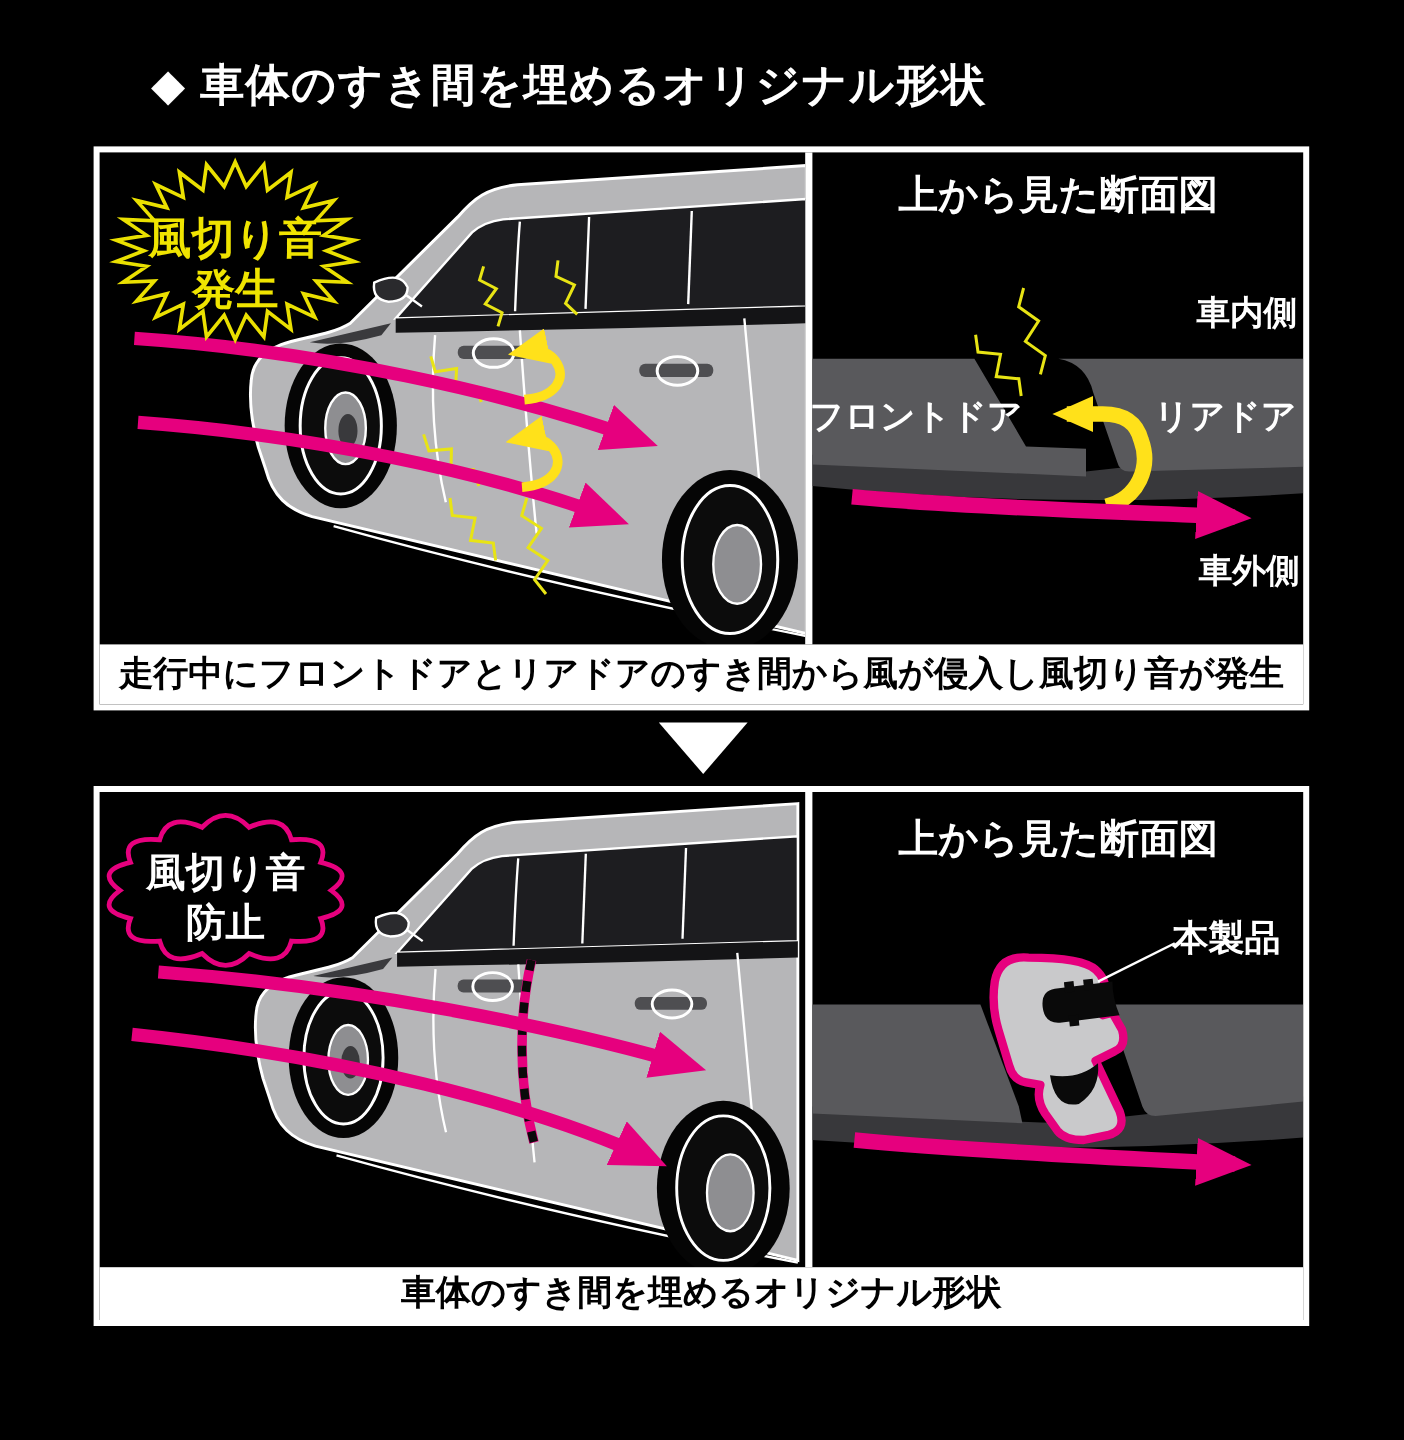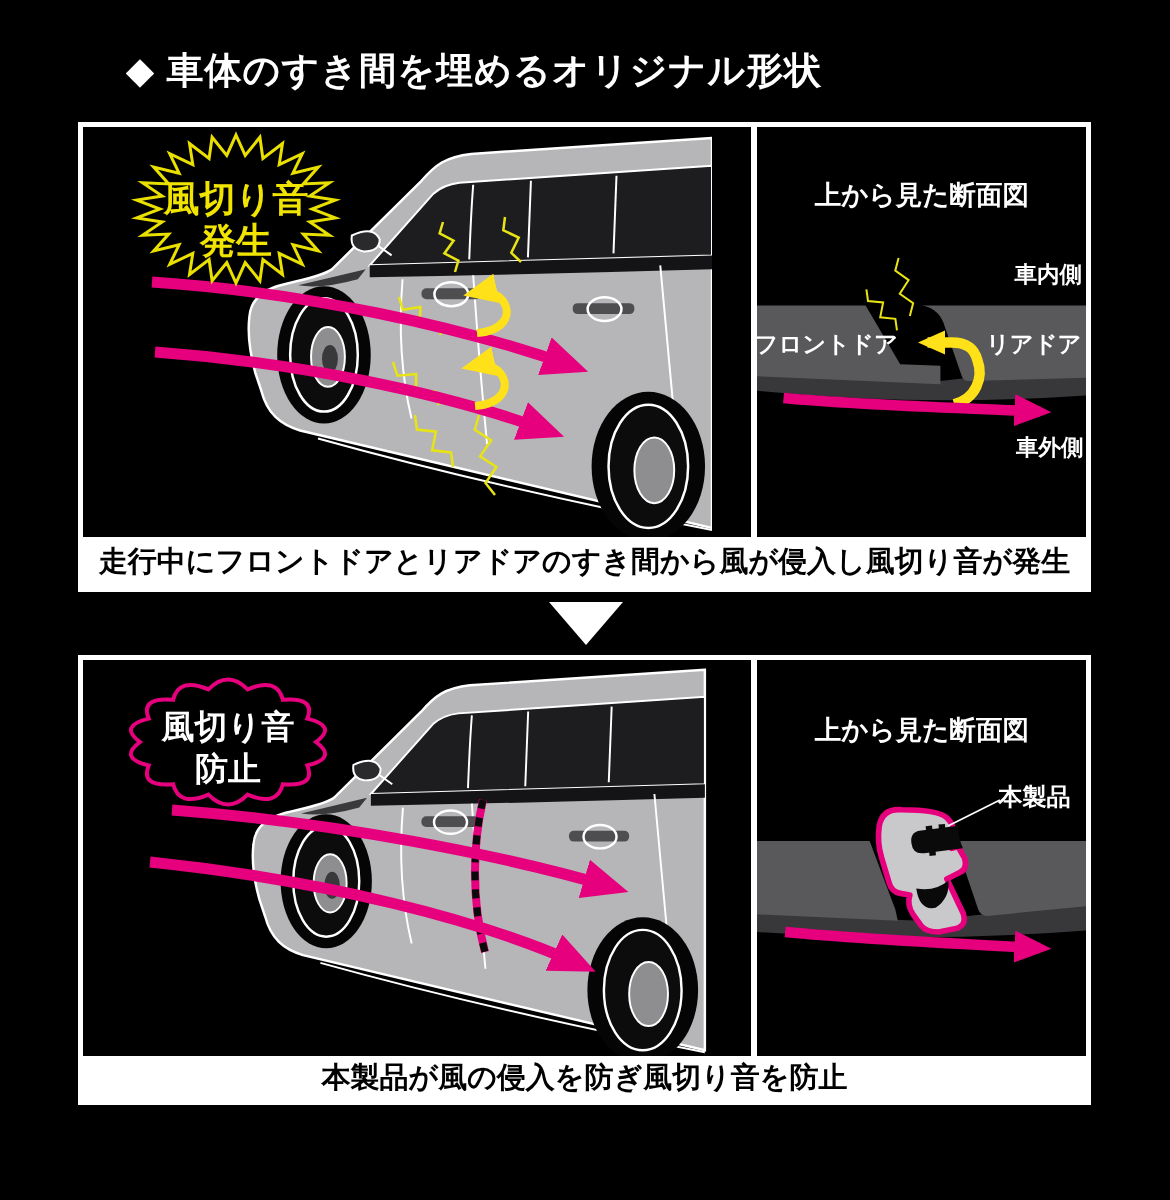--- a/index.html
+++ b/index.html
@@ -14,21 +14,21 @@
   }
   .panel{
     position:absolute;left:78px;width:1003px;
     border:5px solid #fff;background:#000;
   }
   #panel-top{top:122px;height:460px;}
   #panel-bottom{top:655px;height:440px;}
   .panel-body{position:relative;display:flex;}
   #panel-top .panel-body{height:410px;}
   #panel-bottom .panel-body{height:396px;}
-  .half-left{width:668px;height:100%;position:relative;}
+  .half-left{width:588px;height:100%;position:relative;}
   .vdivider{width:6px;background:#fff;height:100%;}
   .half-right{flex:1;height:100%;position:relative;}
   .half-left svg,.half-right svg{position:absolute;left:0;top:0;width:100%;height:100%;}
   .caption{
     position:absolute;left:0;bottom:0;width:100%;
     background:#fff;color:#000;font-weight:bold;font-size:29px;
     display:flex;align-items:center;justify-content:center;
   }
   #panel-top .caption{height:50px;margin-top:18px;}
   #panel-bottom .caption{height:44px;}
@@ -195,14 +195,14 @@
           <path d="M 198,236 Q 222,240 238,226 Q 240,248 222,260 Q 202,264 198,236 Z" fill="#0a0a0a"></path>
         </g>
 
         <line x1="302" y1="126" x2="238" y2="158" stroke="#fff" stroke-width="2"></line>
         <text x="345" y="132" font-size="30" fill="#fff" text-anchor="middle">本製品</text>
 
         <path d="M 35,290 C 140,300 280,306 352,310" fill="none" stroke="#e6007e" stroke-width="13" marker-end="url(#mpink)"></path>
       </svg>
     </div>
   </div>
-  <div class="caption">本製品が風の侵入を防ぎ風切り音を防止</div>
+  <div class="caption">車体のすき間を埋めるオリジナル形状</div>
 </div>
 
 </body></html>

